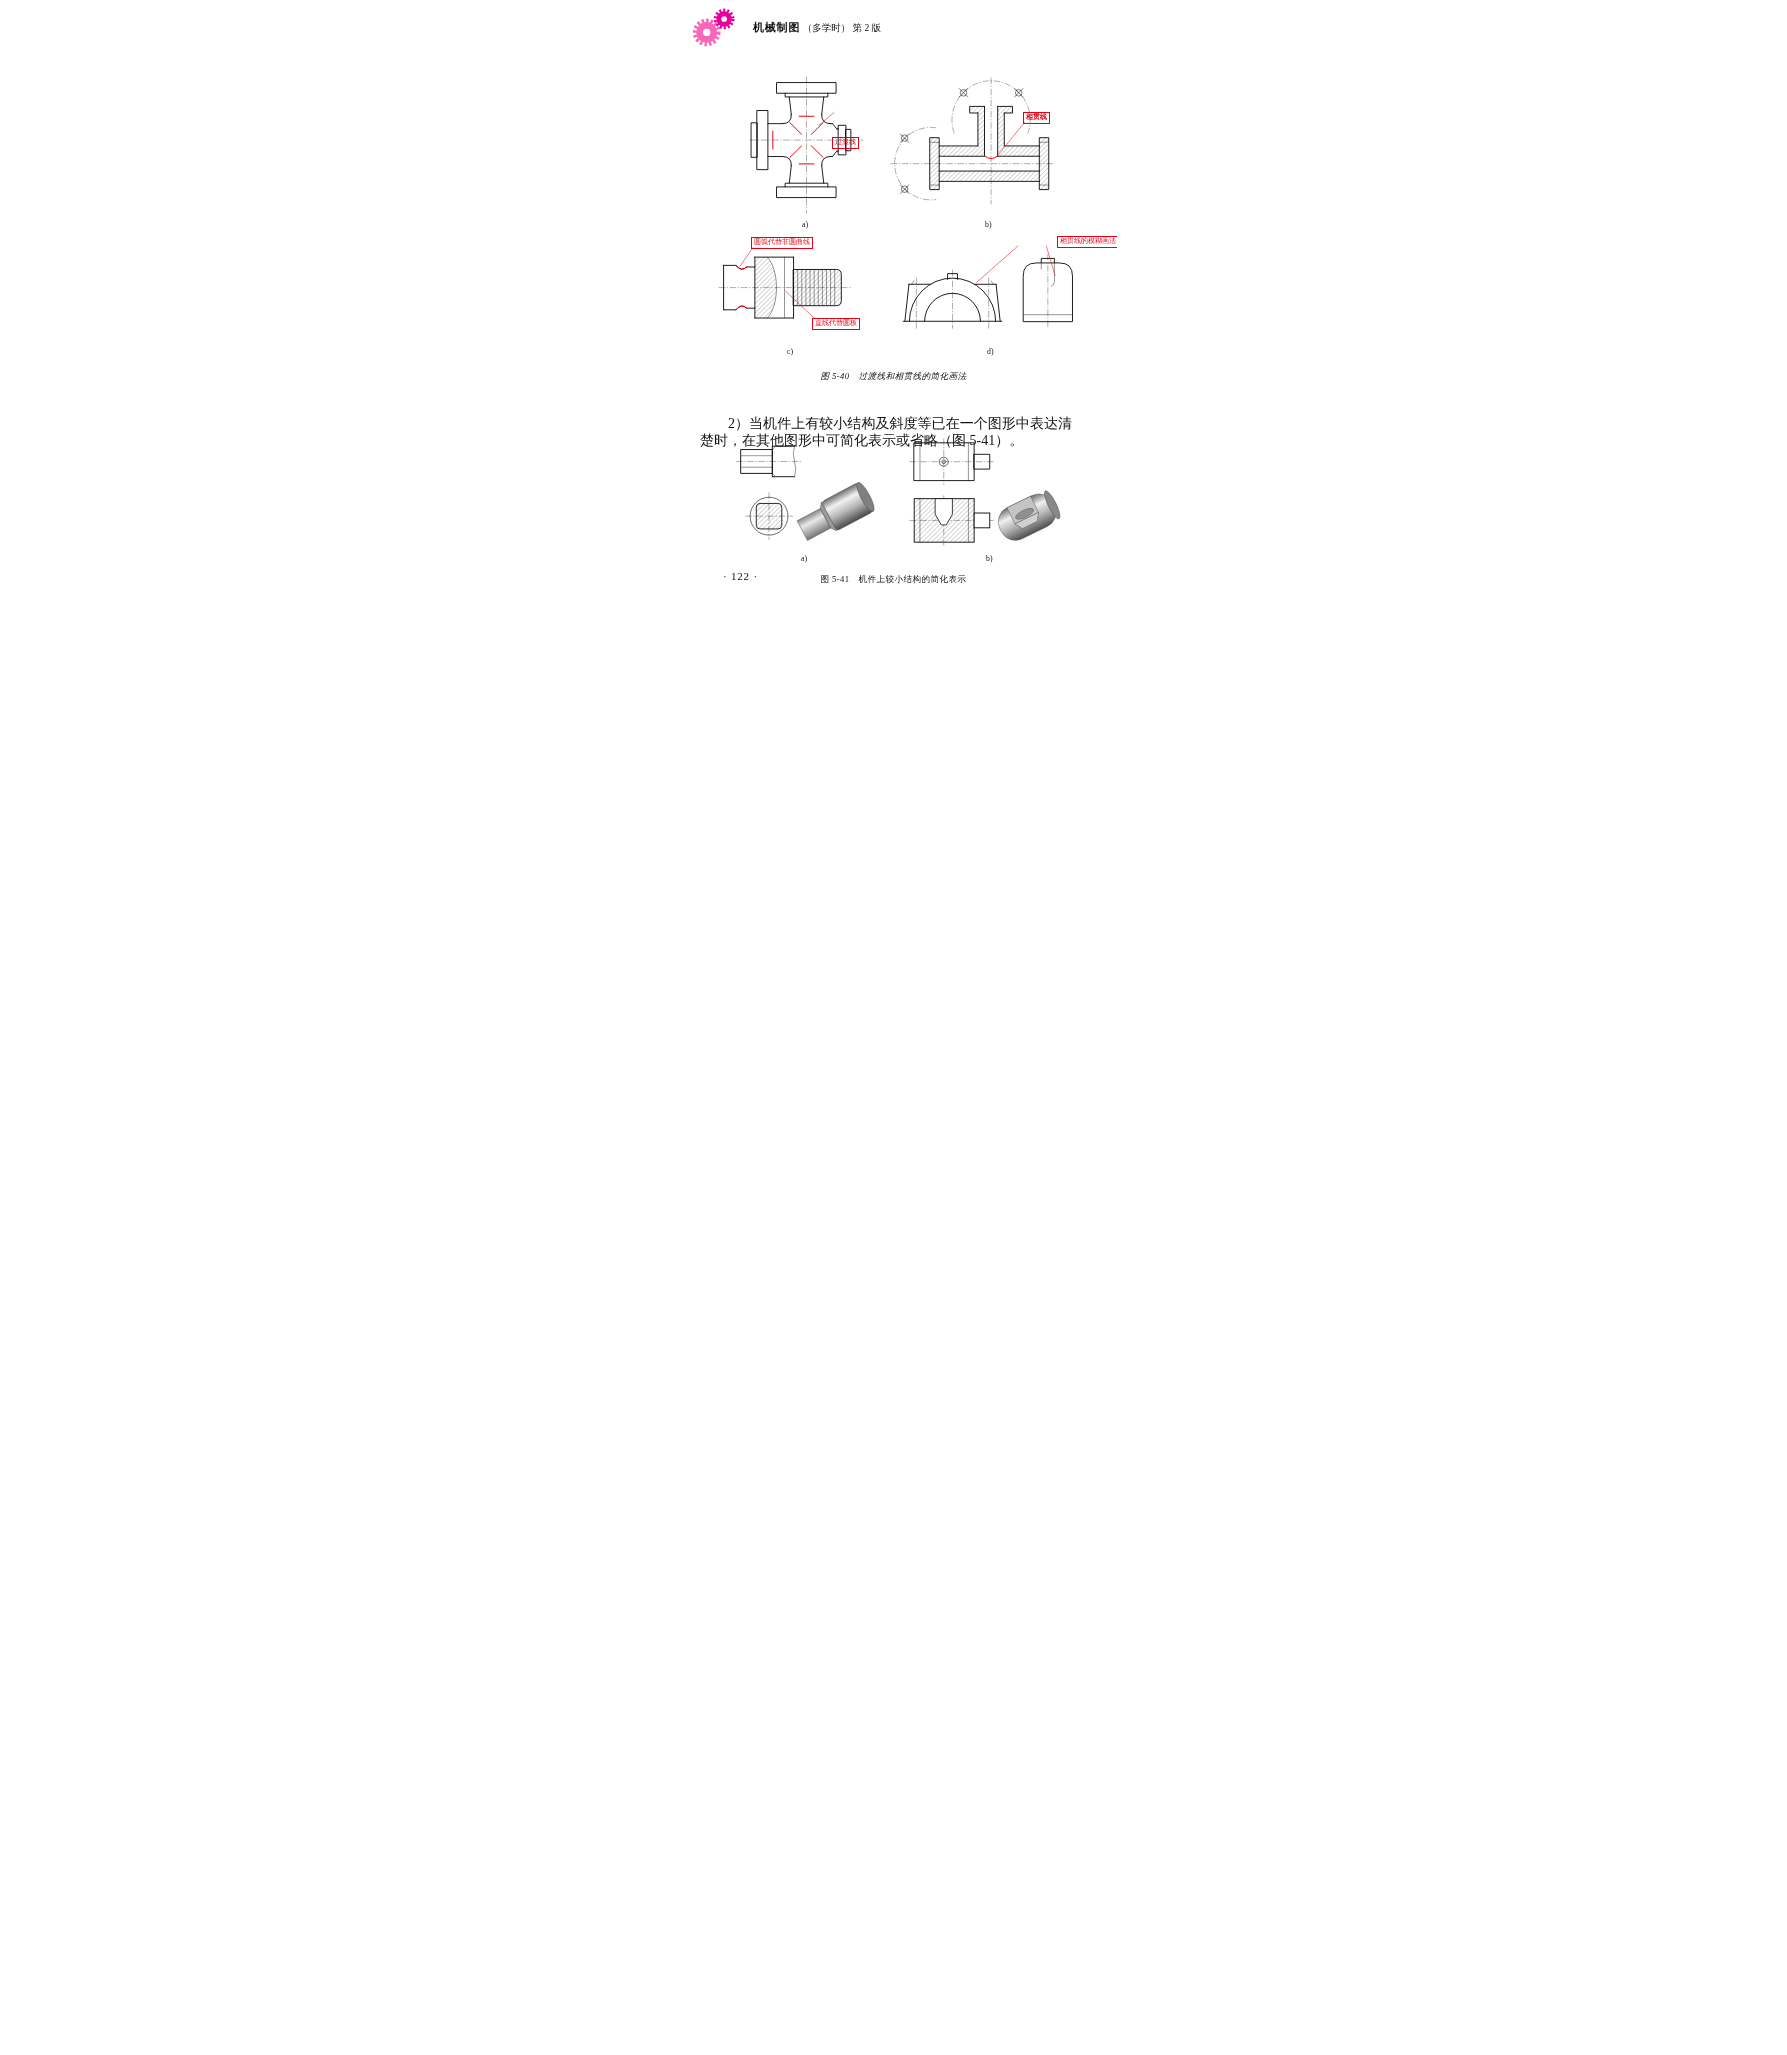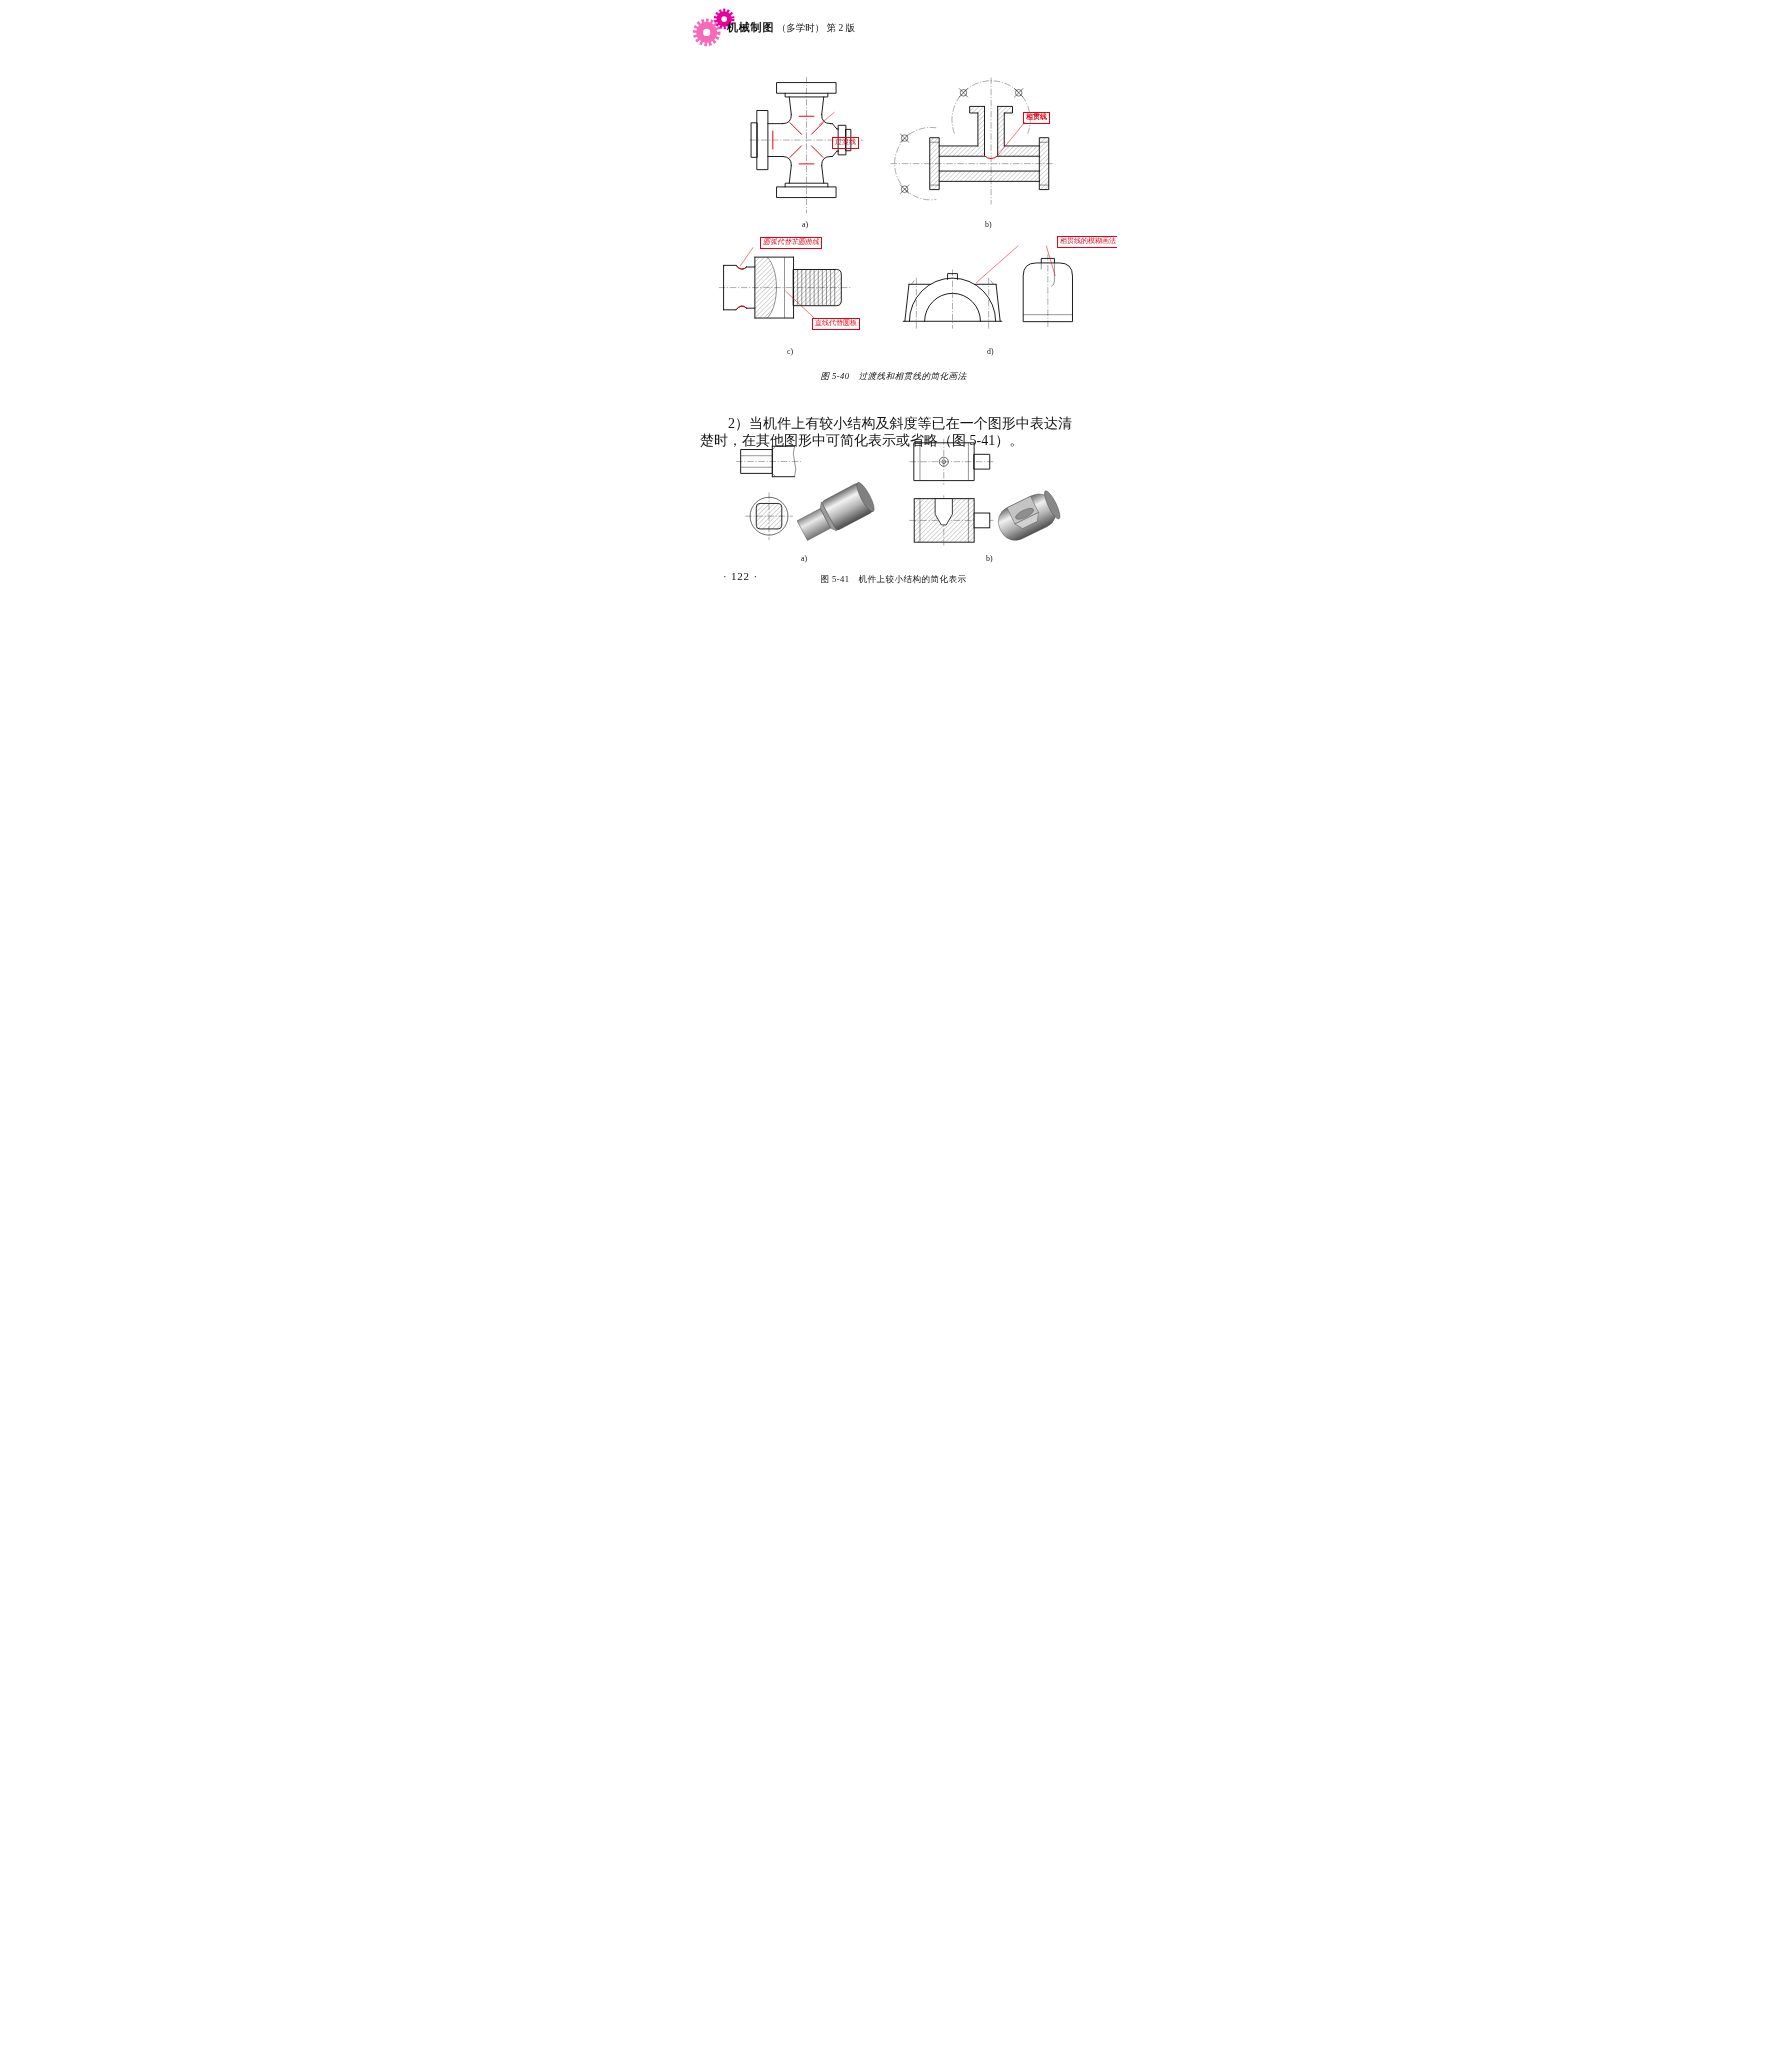--- a/index.html
+++ b/index.html
@@ -11,21 +11,21 @@
   html,body{margin:0;padding:0;background:#ffffff;}
   .page{
     position:relative;
     width:447px;height:632px;
     margin:0 auto;background:#fff;overflow:hidden;
     font-family:"Liberation Serif","DejaVu Serif",serif;
     color:#111;
   }
   .abs{position:absolute;}
   
-  .hdr-title{position:absolute;left:57px;top:20px;white-space:nowrap;}
+  .hdr-title{position:absolute;left:83px;top:20px;white-space:nowrap;}
   .hdr-title .bold{font-family:"Liberation Sans","DejaVu Sans",sans-serif;font-weight:bold;font-size:11px;letter-spacing:0.8px;}
   .hdr-title .suffix{font-size:9.5px;margin-left:2.5px;}
   
   svg .thick{fill:none;stroke:var(--ink);stroke-width:2.3;stroke-linecap:round;stroke-linejoin:round;}
   svg .thin{fill:none;stroke:var(--ink);stroke-width:1.1;}
   svg .thin2{fill:none;stroke:var(--ink);stroke-width:1.5;}
   svg .cl{fill:none;stroke:#222;stroke-width:0.9;stroke-dasharray:16 4 3 4;}
   svg .red2{fill:none;stroke:var(--annotation-red);stroke-width:2.4;stroke-linecap:round;}
   svg .redthin{fill:none;stroke:var(--annotation-red);stroke-width:1.3;}
   svg .bolt{fill:none;stroke:var(--ink);stroke-width:1.3;}
@@ -220,21 +220,21 @@
       </g>
       <rect x="186" y="84" width="118" height="92" fill="url(#hC)" stroke="none"></rect>
     </g>
 
     <path d="M46,76 Q59,93 72,80" class="red2"></path>
     <path d="M46,184 Q59,167 72,180" class="red2"></path>
 
     <line x1="88" y1="32" x2="56" y2="78" class="redthin"></line>
     <line x1="236" y1="204" x2="166" y2="138" class="redthin"></line>
   </svg>
-  <div class="ann" style="left:90px;top:237px;font-style:italic;">圆弧代替非圆曲线</div>
+  <div class="ann" style="left:81px;top:237px;">圆弧代替非圆曲线</div>
   <div class="ann" style="left:142px;top:318px;">直线代替圆板</div>
 
   <svg class="abs" style="left:225px;top:234px;" width="189" height="101" viewBox="0 0 460 245">
 
     <line x1="140" y1="86" x2="140" y2="230" class="cl"></line>
     <line x1="52" y1="106" x2="52" y2="230" class="cl"></line>
     <line x1="228" y1="106" x2="228" y2="230" class="cl"></line>
     <path d="M35,212 A105,105 0 0 1 245,212" class="thick"></path>
     <path d="M72,212 A68,68 0 0 1 208,212" class="thick"></path>
     <line x1="20" y1="212" x2="260" y2="212" class="thick"></line>

